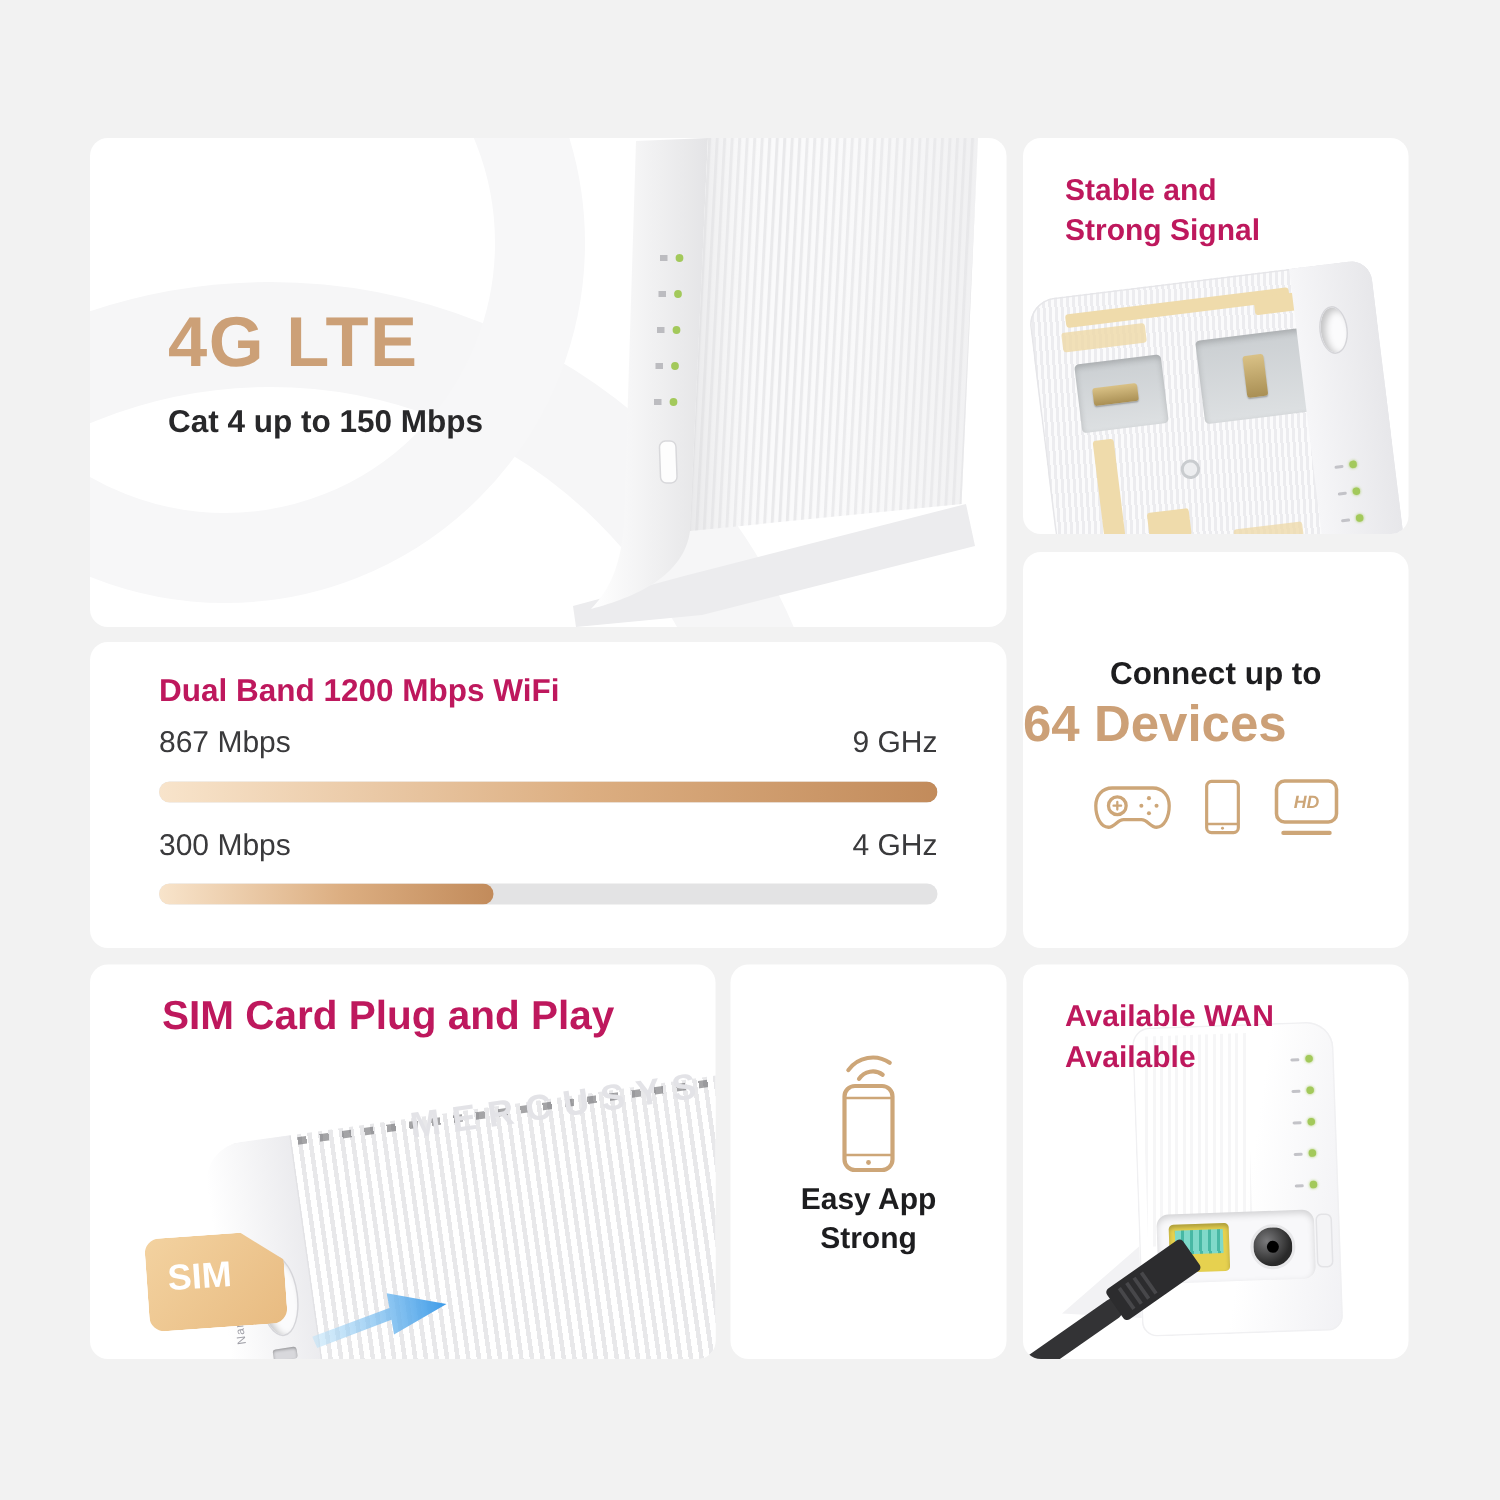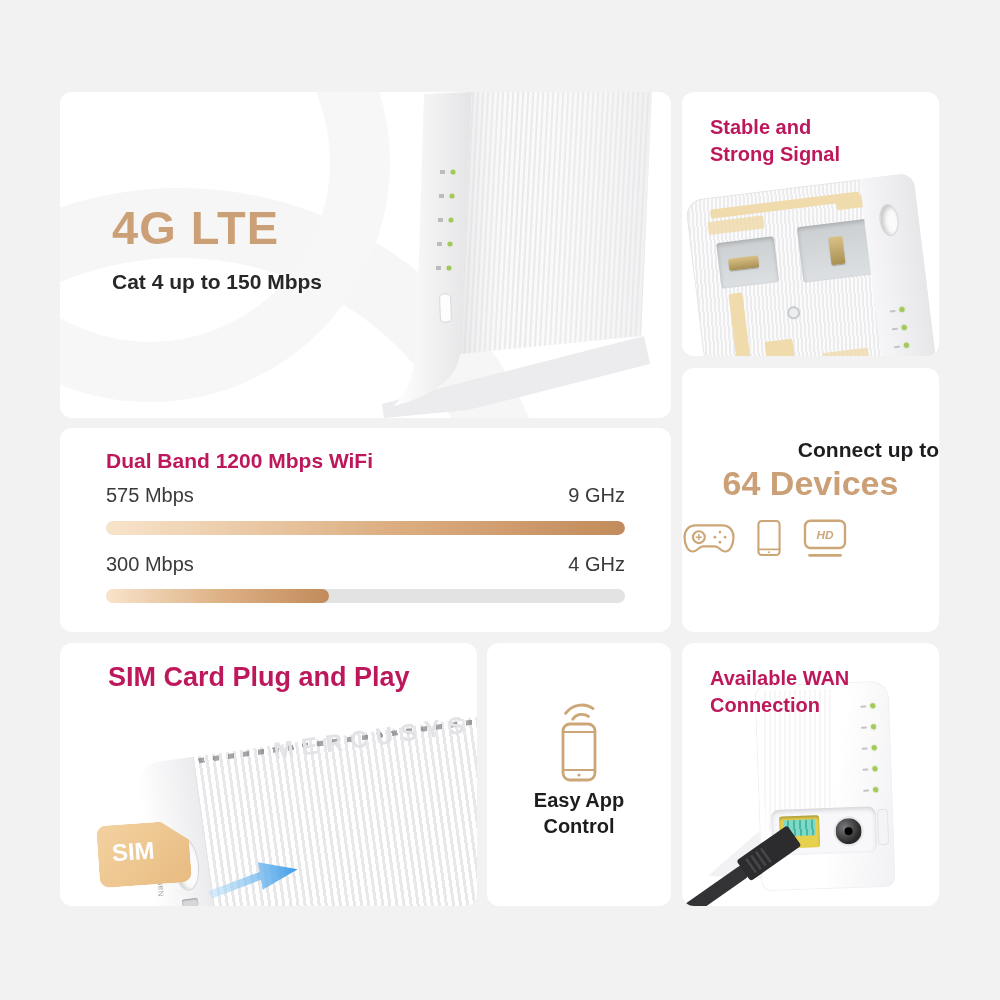--- a/index.html
+++ b/index.html
@@ -42,23 +42,23 @@
   
   #wifi-title{left:46px;top:19px;font-size:21px;}
   .wifi-row{position:absolute;left:46px;width:519px;display:flex;justify-content:space-between;
     font-size:20px;color:#3A3A3C;}
   #wifi-row-0{top:56px;} #wifi-row-1{top:125px;}
   .bar{position:absolute;left:46px;width:519px;height:14px;border-radius:7px;background:#E3E3E4;overflow:hidden;}
   #bar-0{top:93px;} #bar-1{top:161px;}
   .bar-fill{height:100%;border-radius:7px;background:linear-gradient(90deg,#F8E4CB,#DCAE81 55%,#C28B5B);}
 
   
-  #devices-line1{position:absolute;left:0;right:0;top:70px;text-align:right;font-size:21px;font-weight:700;color:#1D1D1F;}
-  #devices-line2{position:absolute;left:0;right:0;top:96px;text-align:center;font-size:34px;font-weight:700;color:#CCA077;}
-  #devices-icons{position:absolute;left:0;right:0;top:150px;display:flex;align-items:center;gap:20px;}
+  #devices-line1{position:absolute;left:0;right:0;top:70px;text-align:center;font-size:21px;font-weight:700;color:#1D1D1F;}
+  #devices-line2{position:absolute;left:0;right:0;top:96px;font-size:34px;font-weight:700;color:#CCA077;}
+  #devices-icons{position:absolute;left:0;right:0;top:150px;display:flex;justify-content:center;align-items:center;gap:20px;}
 
   
   #sim-title{left:48px;top:21px;font-size:27px;}
   #sim-router{position:absolute;left:88px;top:96px;width:360px;height:220px;transform:rotate(-8deg);z-index:1;}
   .sim-side{position:absolute;left:0;top:0;bottom:0;width:60px;background:linear-gradient(90deg,#FFFFFF,#EBEBEE);
     border-radius:26px 0 0 0;box-shadow:inset -1px 0 0 #E2E2E5;}
   .sim-ribs{position:absolute;left:60px;right:0;top:0;bottom:0;
     background:repeating-linear-gradient(90deg,#FFFFFF 0 4px,#E8E8EA 4px 7px);border-radius:0 4px 0 0;}
   .sim-vents{position:absolute;left:64px;right:6px;top:2px;height:5px;opacity:.55;
     background:repeating-linear-gradient(90deg,#5A5A5E 0 6px,transparent 6px 15px);}
@@ -177,21 +177,21 @@
           <div class="led-tick"></div>
           <div class="led"></div>
         </div>
     </div>
   </div>
 </div>
 
 <div class="card" id="card-wifi">
   <div class="card-title" id="wifi-title">Dual Band 1200 Mbps WiFi</div>
   <div class="wifi-row" id="wifi-row-0">
-    <span>575 Mbps</span>
+    <span>867 Mbps</span>
     <span>9 GHz</span>
   </div>
   <div class="bar" id="bar-0">
     <div class="bar-fill" style="width: 100%;"></div>
   </div>
   <div class="wifi-row" id="wifi-row-1">
     <span>300 Mbps</span>
     <span>4 GHz</span>
   </div>
   <div class="bar" id="bar-1">
@@ -258,27 +258,27 @@
         <path d="M31,20 a20,20 0 0 1 28,0"></path>
         <path d="M37,27 a11,11 0 0 1 16,0"></path>
       </g>
       <rect x="29" y="33" width="32" height="56" rx="7"></rect>
       <path d="M29,41 h32" stroke-width="1.8"></path>
       <path d="M29,79 h32" stroke-width="1.8"></path>
       <circle cx="45" cy="84" r="1.6" fill="#CDA678" stroke="none"></circle>
     </svg>
   </div>
   <div id="app-line1">Easy App</div>
-  <div id="app-line2">Control</div>
+  <div id="app-line2">Strong</div>
 </div>
 
 <div class="card" id="card-wan">
   <div class="card-title" style="left:28px;top:22px;">
     <div>Available WAN</div>
-    <div>Connection</div>
+    <div>Available</div>
   </div>
   <div id="wan-stand"></div>
   <div id="wan-body">
     <div class="ribs"></div>
     <div class="led-row" style="right:14px;top:22px;left:auto;">
         <div class="led-tick"></div>
         <div class="led"></div>
       </div>
     <div class="led-row" style="right:14px;top:43px;left:auto;">
         <div class="led-tick"></div>

